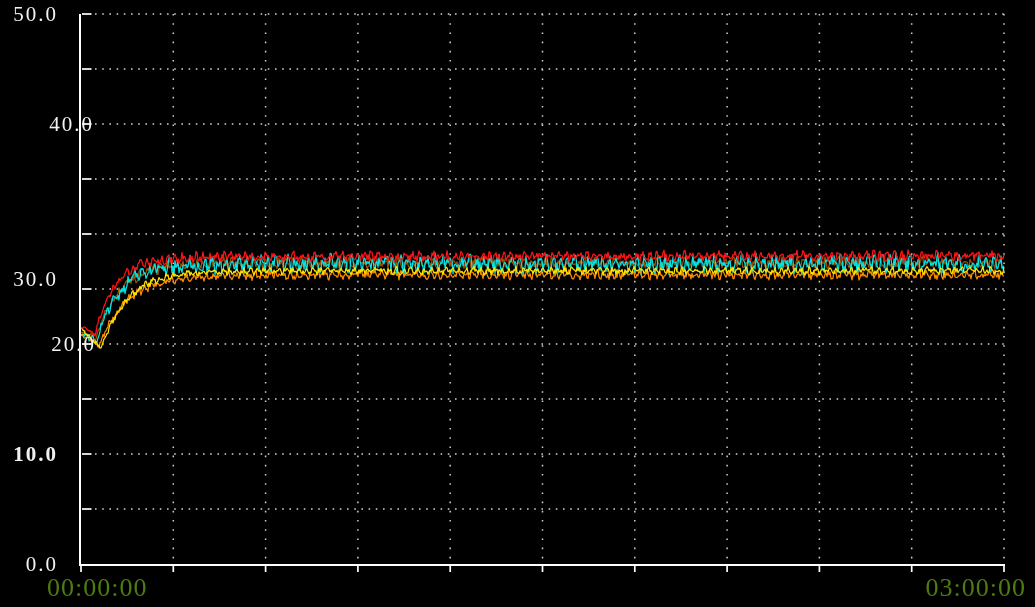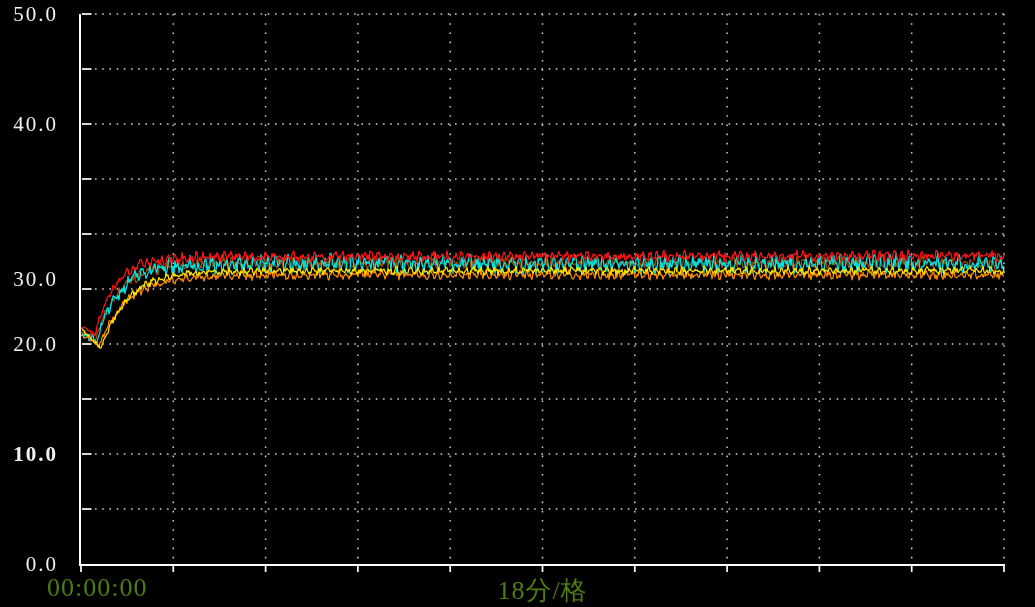--- a/index.html
+++ b/index.html
@@ -90,22 +90,22 @@
         <polyline points="81,331.8 82,332.9 83,332.4 84,332.1 85,330.8 86,334.3 87,335.8 88,336.6 89,334.3 90,335.3 91,333.6 92,334.9 93,336.3 94,339.3 95,341.0 96,338.9 97,334.5 98,330.7 99,329.1 100,328.2 101,324.8 102,320.5 103,318.5 104,314.8 105,310.5 106,310.5 107,311.0 108,309.3 109,308.7 110,308.2 111,305.1 112,298.4 113,298.1 114,301.1 115,298.6 116,296.2 117,295.5 118,293.4 119,287.8 120,290.5 121,290.3 122,291.2 123,287.9 124,285.7 125,283.7 126,281.4 127,280.6 128,282.4 129,280.9 130,279.9 131,283.6 132,277.2 133,280.3 134,274.3 135,279.1 136,282.9 137,281.5 138,280.2 139,271.5 140,269.5 141,276.0 142,274.3 143,275.6 144,273.8 145,273.9 146,272.9 147,268.3 148,270.5 149,267.8 150,268.9 151,270.4 152,271.7 153,266.7 154,264.0 155,267.5 156,272.5 157,274.4 158,274.5 159,268.4 160,264.1 161,263.4 162,266.5 163,270.0 164,270.1 165,265.9 166,267.0 167,262.5 168,260.5 169,267.8 170,266.2 171,267.1 172,266.1 173,267.1 174,266.4 175,266.6 176,263.8 177,265.1 178,265.5 179,269.1 180,270.3 181,263.7 182,266.2 183,260.8 184,267.8 185,268.9 186,266.6 187,267.3 188,264.6 189,264.0 190,258.8 191,263.6 192,263.4 193,269.2 194,267.6 195,266.1 196,264.5 197,259.6 198,265.2 199,263.5 200,266.1 201,268.2 202,260.7 203,263.5 204,265.0 205,265.7 206,267.1 207,263.6 208,267.8 209,264.6 210,257.5 211,259.0 212,260.3 213,266.6 214,263.9 215,263.4 216,260.8 217,263.9 218,264.1 219,264.0 220,264.1 221,263.2 222,260.8 223,260.4 224,257.9 225,263.0 226,260.8 227,265.6 228,266.8 229,263.0 230,262.8 231,257.7 232,257.7 233,261.6 234,262.8 235,266.3 236,265.1 237,263.9 238,259.5 239,263.7 240,263.0 241,266.0 242,268.5 243,264.3 244,264.8 245,259.6 246,264.4 247,262.9 248,266.4 249,266.1 250,267.3 251,263.5 252,259.7 253,258.3 254,262.4 255,262.9 256,266.5 257,262.8 258,258.9 259,259.9 260,259.2 261,263.9 262,264.1 263,268.7 264,265.8 265,258.9 266,260.4 267,261.4 268,266.1 269,267.1 270,263.6 271,267.3 272,263.3 273,262.0 274,261.1 275,265.6 276,266.3 277,268.6 278,262.5 279,258.4 280,264.1 281,262.7 282,261.9 283,267.7 284,261.8 285,260.1 286,257.9 287,263.1 288,264.0 289,263.9 290,268.9 291,266.6 292,260.8 293,257.6 294,262.2 295,260.3 296,267.6 297,269.1 298,268.8 299,266.9 300,260.4 301,258.2 302,258.1 303,266.4 304,263.3 305,269.1 306,261.1 307,261.1 308,264.0 309,257.8 310,265.4 311,267.1 312,265.4 313,266.5 314,259.3 315,260.5 316,260.2 317,264.5 318,269.3 319,262.4 320,265.3 321,260.5 322,262.6 323,263.5 324,266.8 325,264.9 326,264.6 327,261.2 328,263.0 329,260.9 330,258.1 331,262.2 332,264.7 333,265.1 334,266.8 335,261.8 336,263.4 337,259.9 338,267.4 339,261.6 340,267.6 341,260.2 342,262.3 343,262.2 344,259.8 345,265.2 346,268.8 347,265.2 348,260.2 349,257.4 350,263.4 351,265.6 352,266.2 353,266.9 354,263.0 355,266.8 356,264.0 357,262.9 358,264.8 359,260.9 360,261.8 361,262.6 362,263.5 363,261.9 364,264.2 365,262.1 366,264.6 367,268.4 368,266.4 369,266.0 370,257.6 371,260.6 372,259.1 373,262.6 374,263.5 375,266.0 376,264.8 377,259.2 378,259.2 379,263.5 380,265.9 381,263.6 382,266.4 383,261.9 384,260.8 385,261.7 386,261.4 387,260.8 388,268.3 389,260.9 390,261.1 391,257.1 392,257.5 393,260.4 394,267.4 395,262.1 396,267.2 397,259.5 398,257.2 399,261.3 400,259.0 401,265.1 402,268.2 403,268.6 404,262.5 405,263.4 406,264.3 407,260.3 408,265.1 409,267.0 410,267.4 411,264.5 412,263.2 413,263.9 414,264.4 415,266.4 416,263.1 417,262.1 418,265.8 419,262.0 420,261.1 421,258.3 422,265.2 423,266.0 424,265.8 425,264.0 426,260.7 427,263.9 428,260.8 429,262.7 430,262.8 431,268.2 432,260.0 433,259.0 434,259.5 435,264.8 436,266.3 437,268.9 438,265.8 439,262.1 440,261.3 441,261.0 442,259.8 443,262.1 444,264.8 445,263.9 446,264.4 447,261.9 448,256.8 449,262.7 450,266.2 451,262.2 452,266.6 453,260.6 454,260.8 455,262.7 456,263.6 457,261.9 458,268.0 459,264.0 460,259.3 461,259.2 462,264.0 463,261.9 464,268.4 465,263.9 466,262.5 467,265.0 468,260.6 469,258.4 470,260.2 471,267.9 472,267.0 473,260.7 474,264.3 475,258.4 476,259.5 477,265.2 478,267.4 479,262.8 480,261.4 481,259.9 482,256.9 483,260.2 484,258.9 485,264.5 486,265.6 487,267.6 488,258.3 489,262.0 490,259.8 491,262.8 492,260.9 493,268.0 494,262.2 495,259.7 496,262.8 497,263.9 498,265.9 499,261.1 500,265.2 501,260.4 502,258.2 503,262.1 504,258.9 505,266.4 506,266.9 507,267.1 508,267.8 509,259.2 510,261.8 511,257.6 512,261.5 513,263.5 514,265.3 515,261.5 516,263.2 517,263.7 518,263.9 519,261.1 520,264.7 521,268.7 522,263.2 523,260.4 524,259.0 525,260.3 526,260.9 527,264.3 528,262.7 529,267.8 530,265.4 531,260.6 532,262.5 533,262.4 534,266.6 535,262.2 536,266.3 537,264.3 538,258.0 539,264.8 540,263.6 541,266.7 542,261.7 543,266.1 544,263.7 545,258.1 546,259.5 547,265.9 548,263.5 549,268.1 550,267.3 551,258.9 552,257.3 553,262.8 554,266.7 555,264.4 556,263.2 557,264.9 558,260.9 559,263.6 560,260.4 561,264.6 562,264.6 563,264.3 564,267.0 565,264.8 566,261.3 567,264.3 568,260.6 569,266.9 570,262.5 571,265.9 572,262.4 573,264.1 574,264.7 575,263.7 576,264.4 577,268.5 578,263.9 579,261.3 580,264.1 581,260.0 582,261.8 583,263.1 584,267.2 585,267.2 586,257.6 587,257.3 588,259.2 589,264.7 590,261.3 591,264.9 592,261.7 593,259.8 594,259.7 595,257.4 596,264.2 597,262.7 598,267.3 599,264.3 600,264.9 601,262.2 602,258.9 603,260.7 604,264.3 605,267.8 606,264.8 607,262.2 608,260.0 609,263.6 610,263.6 611,267.1 612,264.8 613,260.4 614,258.2 615,259.4 616,257.3 617,263.1 618,265.8 619,264.9 620,261.1 621,265.1 622,263.4 623,260.9 624,262.5 625,263.0 626,264.8 627,264.4 628,261.8 629,264.3 630,260.7 631,262.2 632,265.6 633,261.5 634,262.8 635,263.0 636,263.9 637,263.9 638,265.7 639,264.7 640,262.6 641,266.4 642,263.6 643,262.0 644,261.5 645,267.3 646,264.2 647,265.0 648,262.2 649,259.3 650,261.3 651,257.5 652,265.4 653,266.6 654,263.8 655,265.4 656,259.2 657,257.5 658,263.4 659,263.4 660,268.0 661,264.4 662,261.9 663,264.9 664,259.6 665,263.6 666,262.5 667,268.5 668,262.7 669,266.6 670,263.2 671,259.8 672,261.4 673,261.6 674,263.5 675,265.0 676,262.8 677,261.8 678,258.8 679,260.0 680,262.3 681,267.9 682,266.3 683,262.3 684,257.2 685,257.9 686,258.7 687,263.6 688,261.3 689,262.3 690,266.0 691,264.1 692,260.6 693,257.8 694,263.1 695,262.8 696,262.9 697,263.9 698,259.4 699,260.6 700,259.1 701,260.4 702,265.7 703,267.0 704,264.4 705,263.5 706,261.9 707,264.9 708,259.9 709,262.1 710,265.8 711,260.7 712,260.5 713,263.0 714,260.3 715,266.1 716,264.7 717,262.4 718,261.8 719,260.5 720,263.9 721,260.9 722,267.6 723,264.7 724,263.0 725,260.4 726,259.0 727,263.7 728,262.0 729,262.9 730,263.4 731,260.8 732,260.0 733,256.9 734,256.9 735,263.7 736,260.0 737,266.7 738,261.2 739,264.9 740,262.9 741,258.1 742,261.7 743,267.6 744,267.4 745,266.3 746,262.4 747,262.8 748,261.5 749,265.4 750,263.3 751,267.4 752,268.2 753,261.9 754,263.8 755,259.8 756,262.1 757,261.9 758,267.1 759,266.4 760,263.1 761,261.1 762,262.1 763,259.8 764,262.7 765,266.3 766,268.3 767,265.0 768,260.7 769,261.7 770,260.4 771,267.8 772,263.6 773,265.3 774,261.2 775,259.7 776,259.9 777,263.7 778,267.2 779,268.9 780,263.0 781,264.4 782,256.9 783,258.1 784,265.8 785,266.3 786,266.2 787,265.0 788,260.7 789,260.0 790,263.4 791,260.8 792,263.5 793,269.0 794,264.2 795,266.3 796,263.4 797,256.6 798,261.2 799,260.5 800,265.2 801,266.0 802,259.5 803,259.5 804,259.5 805,264.6 806,263.8 807,264.4 808,263.8 809,264.4 810,261.2 811,261.2 812,259.0 813,265.3 814,264.3 815,267.7 816,259.7 817,262.5 818,262.8 819,259.6 820,264.9 821,261.6 822,261.3 823,263.7 824,262.4 825,256.9 826,259.9 827,267.6 828,269.0 829,266.3 830,259.6 831,263.9 832,263.5 833,264.5 834,260.4 835,265.2 836,261.0 837,259.6 838,258.2 839,256.7 840,258.7 841,265.8 842,262.5 843,266.1 844,260.3 845,256.7 846,260.8 847,263.7 848,264.5 849,267.8 850,265.3 851,264.6 852,259.7 853,263.9 854,259.4 855,265.9 856,263.0 857,265.6 858,258.9 859,263.7 860,263.6 861,262.0 862,267.3 863,265.4 864,267.4 865,261.6 866,263.4 867,261.7 868,264.8 869,267.3 870,261.6 871,267.9 872,263.5 873,258.7 874,263.0 875,260.5 876,267.0 877,265.5 878,260.1 879,261.1 880,257.1 881,260.5 882,266.0 883,264.8 884,267.8 885,261.8 886,260.5 887,260.6 888,257.7 889,261.6 890,266.1 891,264.3 892,263.7 893,264.8 894,262.9 895,262.1 896,262.5 897,266.7 898,265.0 899,260.3 900,264.4 901,257.6 902,263.3 903,260.0 904,264.3 905,263.8 906,261.6 907,263.8 908,258.4 909,260.4 910,264.2 911,265.2 912,264.3 913,262.2 914,261.3 915,261.5 916,263.3 917,265.9 918,261.9 919,267.5 920,262.1 921,259.1 922,256.4 923,259.2 924,265.9 925,262.9 926,265.0 927,263.9 928,257.8 929,260.5 930,260.4 931,263.3 932,261.7 933,267.1 934,262.0 935,262.5 936,264.0 937,259.3 938,261.6 939,264.0 940,261.8 941,263.1 942,258.3 943,264.0 944,260.2 945,264.2 946,261.7 947,266.4 948,263.6 949,260.3 950,259.5 951,261.4 952,259.3 953,261.1 954,266.2 955,263.6 956,263.8 957,263.9 958,258.8 959,260.0 960,261.4 961,262.7 962,266.0 963,263.2 964,261.9 965,261.6 966,261.8 967,262.0 968,266.7 969,266.7 970,259.3 971,261.7 972,262.3 973,266.6 974,268.1 975,268.3 976,265.7 977,264.0 978,257.0 979,263.9 980,266.3 981,267.1 982,263.4 983,261.1 984,262.9 985,258.8 986,263.2 987,259.6 988,263.2 989,266.0 990,259.9 991,260.7 992,262.8 993,260.4 994,265.5 995,268.7 996,262.4 997,259.6 998,259.9 999,263.0 1000,259.1 1001,259.5 1002,267.6 1003,266.1 1004,266.7" fill="none" stroke="#9c4e06" stroke-width="1.25" stroke-linejoin="round"></polyline>
         <polyline points="81,334.9 82,335.8 83,333.7 84,336.5 85,333.5 86,335.4 87,335.8 88,334.3 89,340.9 90,339.3 91,338.9 92,335.8 93,335.0 94,342.1 95,339.8 96,342.5 97,342.2 98,338.1 99,335.6 100,331.8 101,323.3 102,324.9 103,321.6 104,319.2 105,314.2 106,314.4 107,308.5 108,307.7 109,313.9 110,311.1 111,303.9 112,301.3 113,295.8 114,296.4 115,298.0 116,297.3 117,299.0 118,295.4 119,300.0 120,290.0 121,292.2 122,288.5 123,291.9 124,285.6 125,293.7 126,289.2 127,285.7 128,276.3 129,282.5 130,279.4 131,280.7 132,277.3 133,275.2 134,273.9 135,268.0 136,277.3 137,273.3 138,278.0 139,280.3 140,276.9 141,268.5 142,269.4 143,268.6 144,273.6 145,272.8 146,278.5 147,276.1 148,273.4 149,272.3 150,264.8 151,274.3 152,272.2 153,270.3 154,266.4 155,263.6 156,269.9 157,272.7 158,264.6 159,267.5 160,266.9 161,267.2 162,268.5 163,265.7 164,271.0 165,267.1 166,274.9 167,271.1 168,264.1 169,257.5 170,261.1 171,257.7 172,272.6 173,266.0 174,275.4 175,260.5 176,267.4 177,266.0 178,260.2 179,272.8 180,267.7 181,268.9 182,272.3 183,265.3 184,265.2 185,265.8 186,264.1 187,267.8 188,266.3 189,261.0 190,255.4 191,267.7 192,265.7 193,268.4 194,263.3 195,267.4 196,272.3 197,269.0 198,262.3 199,268.3 200,269.6 201,269.9 202,270.7 203,269.9 204,263.8 205,259.3 206,259.0 207,271.7 208,266.5 209,268.9 210,266.2 211,256.8 212,261.5 213,256.9 214,262.9 215,274.5 216,270.1 217,262.0 218,265.7 219,266.2 220,259.4 221,262.8 222,273.2 223,271.1 224,263.8 225,265.5 226,262.6 227,257.3 228,269.3 229,271.1 230,266.3 231,262.9 232,261.1 233,263.0 234,268.1 235,268.7 236,261.9 237,271.0 238,258.7 239,259.7 240,255.1 241,262.6 242,269.3 243,264.1 244,273.1 245,261.7 246,262.9 247,255.8 248,268.1 249,265.5 250,265.8 251,267.9 252,266.6 253,256.3 254,260.4 255,259.8 256,261.2 257,264.3 258,264.9 259,270.3 260,264.9 261,254.7 262,260.4 263,262.6 264,262.5 265,271.8 266,263.8 267,262.6 268,255.6 269,261.3 270,268.9 271,271.7 272,264.6 273,261.0 274,265.8 275,255.5 276,256.5 277,259.3 278,266.4 279,264.7 280,260.4 281,261.2 282,260.6 283,257.6 284,270.9 285,269.8 286,263.6 287,262.0 288,254.1 289,258.4 290,262.7 291,272.2 292,272.3 293,265.8 294,257.8 295,264.9 296,265.7 297,260.9 298,264.6 299,270.7 300,265.5 301,268.7 302,262.5 303,259.5 304,269.0 305,259.8 306,265.7 307,269.3 308,258.7 309,258.3 310,261.4 311,262.7 312,266.8 313,268.5 314,261.5 315,264.7 316,255.1 317,262.2 318,264.8 319,270.6 320,272.9 321,269.5 322,260.2 323,261.8 324,265.4 325,257.8 326,266.7 327,265.4 328,264.1 329,267.1 330,253.5 331,253.3 332,257.1 333,264.7 334,267.5 335,263.4 336,268.1 337,261.1 338,257.8 339,256.1 340,270.7 341,269.9 342,264.8 343,262.5 344,256.4 345,263.0 346,257.5 347,269.4 348,272.9 349,270.2 350,270.0 351,256.1 352,253.9 353,260.5 354,268.1 355,269.0 356,268.1 357,259.8 358,264.4 359,255.4 360,257.4 361,265.6 362,270.9 363,265.4 364,257.9 365,258.6 366,264.5 367,261.5 368,263.4 369,261.6 370,264.1 371,269.5 372,260.3 373,259.1 374,267.7 375,271.0 376,262.0 377,261.3 378,267.1 379,257.9 380,263.6 381,259.1 382,260.9 383,261.5 384,264.0 385,256.6 386,259.5 387,256.3 388,256.9 389,263.0 390,261.5 391,270.5 392,257.8 393,257.7 394,263.6 395,265.1 396,268.2 397,274.7 398,263.3 399,261.6 400,260.8 401,254.9 402,258.6 403,272.2 404,274.4 405,262.7 406,260.0 407,260.4 408,262.4 409,256.7 410,261.9 411,267.9 412,268.5 413,260.6 414,262.0 415,261.1 416,270.2 417,272.5 418,263.0 419,268.0 420,257.1 421,258.2 422,264.2 423,267.3 424,272.7 425,263.7 426,260.3 427,262.2 428,255.6 429,266.9 430,265.9 431,272.1 432,264.2 433,264.6 434,260.3 435,252.8 436,265.0 437,258.7 438,274.0 439,267.3 440,264.5 441,262.3 442,263.5 443,255.1 444,257.3 445,267.5 446,262.9 447,259.6 448,262.6 449,261.2 450,257.8 451,261.0 452,260.5 453,273.7 454,265.9 455,264.3 456,264.5 457,266.9 458,265.6 459,265.1 460,267.1 461,262.6 462,257.4 463,265.8 464,258.9 465,260.3 466,267.0 467,263.6 468,262.6 469,256.2 470,254.2 471,255.7 472,268.4 473,269.8 474,264.3 475,269.2 476,259.5 477,264.5 478,258.0 479,270.8 480,262.1 481,273.3 482,263.1 483,264.0 484,256.1 485,264.8 486,265.0 487,264.2 488,270.4 489,258.7 490,260.3 491,255.4 492,262.7 493,267.4 494,260.8 495,273.4 496,264.8 497,257.3 498,263.7 499,254.3 500,265.0 501,269.6 502,272.5 503,267.8 504,263.0 505,262.5 506,264.6 507,268.1 508,269.0 509,265.7 510,261.2 511,261.9 512,257.2 513,258.0 514,262.8 515,261.9 516,274.0 517,265.5 518,260.6 519,259.4 520,257.5 521,261.1 522,267.0 523,275.0 524,270.1 525,268.4 526,256.0 527,264.0 528,265.0 529,272.3 530,262.4 531,268.5 532,265.6 533,263.9 534,261.9 535,260.9 536,274.9 537,268.3 538,263.2 539,258.5 540,260.3 541,258.2 542,260.2 543,271.1 544,264.3 545,264.4 546,255.3 547,254.5 548,264.7 549,271.2 550,271.6 551,270.9 552,261.6 553,260.0 554,257.5 555,258.8 556,271.9 557,263.1 558,273.0 559,269.0 560,260.3 561,258.2 562,261.8 563,267.1 564,270.7 565,269.0 566,260.0 567,258.4 568,258.1 569,265.8 570,266.8 571,263.8 572,263.7 573,257.8 574,260.3 575,255.2 576,255.7 577,270.3 578,264.6 579,270.7 580,271.4 581,266.3 582,256.3 583,256.5 584,261.5 585,271.8 586,265.2 587,263.3 588,256.3 589,266.2 590,262.6 591,259.1 592,271.5 593,260.7 594,265.2 595,259.5 596,263.1 597,256.9 598,258.7 599,266.9 600,270.3 601,266.3 602,256.2 603,259.4 604,266.6 605,267.0 606,263.7 607,271.4 608,264.1 609,262.1 610,255.8 611,267.5 612,270.7 613,265.0 614,263.1 615,261.3 616,258.3 617,262.2 618,263.2 619,268.3 620,265.1 621,263.1 622,261.5 623,263.2 624,265.8 625,264.5 626,261.4 627,262.8 628,272.2 629,269.1 630,266.1 631,261.0 632,262.9 633,260.4 634,264.8 635,274.3 636,259.0 637,259.2 638,255.9 639,267.0 640,270.0 641,274.8 642,264.8 643,265.8 644,254.8 645,260.3 646,262.0 647,266.6 648,266.4 649,262.2 650,268.3 651,257.9 652,258.9 653,265.4 654,270.8 655,274.8 656,266.8 657,269.1 658,255.4 659,257.8 660,256.2 661,268.1 662,262.7 663,269.5 664,265.9 665,254.9 666,263.1 667,264.5 668,262.8 669,274.6 670,260.3 671,266.7 672,267.1 673,257.1 674,262.1 675,262.3 676,262.0 677,270.9 678,262.6 679,256.5 680,254.8 681,265.0 682,267.5 683,266.8 684,270.8 685,265.3 686,255.5 687,265.9 688,262.7 689,268.8 690,270.1 691,268.8 692,265.1 693,254.5 694,265.8 695,261.3 696,267.6 697,262.1 698,264.8 699,258.1 700,262.8 701,258.6 702,262.1 703,263.6 704,272.7 705,262.7 706,257.4 707,266.2 708,263.4 709,256.5 710,264.3 711,270.1 712,268.8 713,262.2 714,253.6 715,257.4 716,269.1 717,264.9 718,275.2 719,267.4 720,258.4 721,262.1 722,265.2 723,262.3 724,265.3 725,262.4 726,271.1 727,265.1 728,266.5 729,261.1 730,260.9 731,268.4 732,268.5 733,272.7 734,268.5 735,264.3 736,259.3 737,256.6 738,262.7 739,263.9 740,264.6 741,255.8 742,254.0 743,259.7 744,260.8 745,263.8 746,272.4 747,267.5 748,257.4 749,262.7 750,259.1 751,263.8 752,273.1 753,268.6 754,265.6 755,268.8 756,253.4 757,262.0 758,262.0 759,268.7 760,268.7 761,271.8 762,262.0 763,259.3 764,263.4 765,258.5 766,273.2 767,269.9 768,267.7 769,262.6 770,263.5 771,266.7 772,256.4 773,261.7 774,266.2 775,271.8 776,255.5 777,263.4 778,260.7 779,268.5 780,263.1 781,268.1 782,259.8 783,268.0 784,260.6 785,259.9 786,263.9 787,260.3 788,268.3 789,263.0 790,257.3 791,265.4 792,254.4 793,260.3 794,273.6 795,268.7 796,271.9 797,264.1 798,262.0 799,262.5 800,265.8 801,267.6 802,274.8 803,268.3 804,263.6 805,261.9 806,255.2 807,266.9 808,265.3 809,268.1 810,263.4 811,257.1 812,266.5 813,266.4 814,264.3 815,264.3 816,268.1 817,269.4 818,257.8 819,264.4 820,254.6 821,258.6 822,269.7 823,269.0 824,271.7 825,263.1 826,259.9 827,261.1 828,259.2 829,261.0 830,264.0 831,262.2 832,255.7 833,264.2 834,255.7 835,261.9 836,262.6 837,264.2 838,272.3 839,264.8 840,253.9 841,254.9 842,257.5 843,272.3 844,266.7 845,272.4 846,259.4 847,257.1 848,261.8 849,262.7 850,264.2 851,271.5 852,260.6 853,257.8 854,264.2 855,265.6 856,257.4 857,273.2 858,263.6 859,271.7 860,256.7 861,262.0 862,267.1 863,261.7 864,267.6 865,266.0 866,263.1 867,256.9 868,257.8 869,253.8 870,264.1 871,264.9 872,270.4 873,258.2 874,254.8 875,256.0 876,259.4 877,266.5 878,267.7 879,269.9 880,266.4 881,255.1 882,255.0 883,254.6 884,260.9 885,267.4 886,273.4 887,268.2 888,258.5 889,264.8 890,254.4 891,258.1 892,267.9 893,269.1 894,258.7 895,266.5 896,252.5 897,259.7 898,260.8 899,271.5 900,264.5 901,260.5 902,258.1 903,259.9 904,256.0 905,260.6 906,270.7 907,260.8 908,269.3 909,256.8 910,256.1 911,254.6 912,268.8 913,263.0 914,270.4 915,268.1 916,262.8 917,264.0 918,259.7 919,258.6 920,270.2 921,271.7 922,266.4 923,266.7 924,265.5 925,260.1 926,262.2 927,262.9 928,261.6 929,259.0 930,261.9 931,265.8 932,262.9 933,264.6 934,262.2 935,261.8 936,266.0 937,256.7 938,252.7 939,268.0 940,263.5 941,272.5 942,272.8 943,262.4 944,260.0 945,260.1 946,257.0 947,267.6 948,266.3 949,261.4 950,260.2 951,259.7 952,264.7 953,265.0 954,271.7 955,266.4 956,261.4 957,264.8 958,257.7 959,254.4 960,257.5 961,270.5 962,269.9 963,273.2 964,269.0 965,264.4 966,264.3 967,268.3 968,266.9 969,265.8 970,265.4 971,268.0 972,264.6 973,263.0 974,264.4 975,269.1 976,265.9 977,263.2 978,267.5 979,255.2 980,259.2 981,263.1 982,263.5 983,269.1 984,265.6 985,259.6 986,257.4 987,260.2 988,267.2 989,265.9 990,270.0 991,272.5 992,264.7 993,256.2 994,258.6 995,257.8 996,263.4 997,268.8 998,268.0 999,262.8 1000,263.0 1001,256.0 1002,268.3 1003,266.4 1004,272.2" fill="none" stroke="#00e4e4" stroke-width="1.25" stroke-linejoin="round"></polyline>
         <polyline points="81,334.6 82,334.5 83,335.4 84,338.0 85,338.2 86,337.1 87,337.5 88,336.9 89,338.1 90,340.7 91,340.8 92,340.7 93,340.8 94,340.4 95,341.2 96,344.3 97,344.6 98,346.9 99,347.3 100,342.6 101,342.0 102,337.8 103,334.3 104,336.8 105,331.9 106,330.9 107,328.3 108,327.0 109,320.7 110,320.9 111,322.0 112,321.3 113,317.1 114,318.4 115,316.0 116,314.5 117,311.1 118,311.8 119,312.4 120,307.0 121,308.1 122,304.5 123,301.4 124,305.2 125,300.9 126,301.1 127,303.4 128,298.1 129,294.5 130,298.1 131,297.9 132,297.0 133,296.4 134,298.8 135,292.5 136,294.5 137,289.0 138,291.9 139,289.7 140,290.5 141,295.2 142,291.1 143,289.8 144,286.8 145,285.8 146,289.5 147,289.3 148,291.7 149,283.9 150,286.1 151,282.6 152,283.6 153,284.3 154,287.1 155,283.2 156,286.2 157,283.3 158,283.6 159,284.6 160,286.1 161,284.4 162,284.6 163,283.6 164,282.8 165,280.6 166,283.5 167,279.5 168,281.1 169,282.2 170,281.1 171,278.6 172,276.1 173,279.9 174,283.4 175,283.9 176,280.1 177,279.8 178,278.2 179,278.4 180,278.7 181,280.2 182,278.7 183,281.7 184,278.9 185,276.8 186,277.4 187,273.8 188,279.3 189,280.8 190,281.4 191,280.1 192,278.3 193,277.7 194,274.9 195,276.3 196,279.5 197,276.2 198,277.4 199,274.6 200,275.5 201,278.6 202,276.4 203,277.7 204,281.0 205,277.2 206,276.3 207,271.3 208,278.5 209,279.0 210,278.6 211,276.9 212,278.5 213,273.8 214,276.5 215,275.4 216,279.7 217,275.2 218,278.0 219,275.9 220,275.5 221,275.9 222,273.1 223,273.3 224,275.2 225,278.5 226,275.5 227,274.9 228,271.3 229,272.4 230,277.3 231,278.0 232,279.6 233,277.4 234,274.6 235,275.7 236,276.2 237,273.0 238,275.9 239,278.5 240,274.6 241,270.3 242,271.5 243,272.3 244,276.0 245,275.1 246,279.5 247,276.0 248,276.4 249,274.2 250,277.7 251,274.4 252,280.4 253,276.4 254,274.9 255,271.6 256,270.2 257,277.5 258,276.4 259,276.4 260,278.6 261,272.4 262,275.5 263,275.0 264,276.0 265,278.0 266,274.7 267,278.0 268,277.4 269,270.2 270,274.6 271,272.0 272,273.1 273,276.3 274,278.1 275,271.7 276,271.7 277,275.9 278,276.5 279,273.9 280,274.8 281,275.6 282,273.0 283,275.3 284,275.2 285,273.5 286,279.3 287,278.2 288,278.7 289,274.4 290,272.3 291,269.8 292,275.3 293,279.1 294,275.9 295,279.3 296,277.2 297,271.1 298,276.0 299,277.6 300,276.9 301,277.4 302,275.6 303,271.2 304,274.9 305,274.2 306,274.8 307,276.3 308,279.6 309,278.3 310,272.6 311,275.5 312,274.8 313,274.6 314,273.8 315,278.5 316,274.5 317,275.2 318,269.6 319,272.6 320,277.8 321,274.2 322,274.1 323,272.9 324,274.8 325,270.5 326,274.3 327,273.1 328,279.0 329,280.1 330,273.9 331,274.5 332,269.6 333,272.2 334,274.8 335,275.3 336,275.5 337,277.2 338,276.6 339,269.5 340,273.8 341,276.7 342,275.8 343,279.4 344,275.7 345,274.7 346,273.4 347,275.8 348,275.7 349,279.0 350,275.8 351,276.3 352,272.3 353,274.8 354,273.6 355,274.2 356,273.4 357,274.6 358,276.4 359,270.9 360,269.8 361,270.4 362,272.3 363,276.6 364,274.1 365,277.3 366,270.5 367,275.9 368,270.8 369,276.5 370,277.3 371,274.3 372,273.0 373,271.0 374,273.0 375,270.5 376,273.7 377,276.0 378,277.2 379,273.8 380,274.8 381,271.4 382,270.2 383,273.5 384,275.2 385,279.0 386,276.6 387,271.8 388,274.4 389,270.2 390,271.9 391,274.2 392,274.2 393,273.6 394,272.2 395,272.2 396,273.6 397,275.5 398,273.5 399,279.9 400,273.4 401,270.5 402,273.1 403,271.4 404,277.2 405,273.5 406,275.2 407,275.1 408,274.5 409,275.2 410,274.0 411,275.0 412,277.0 413,273.3 414,274.4 415,273.8 416,271.9 417,273.3 418,276.0 419,277.2 420,277.4 421,273.4 422,275.8 423,271.3 424,276.6 425,275.6 426,278.7 427,279.4 428,278.2 429,275.7 430,270.2 431,270.9 432,273.4 433,274.6 434,278.6 435,278.1 436,275.1 437,271.7 438,270.9 439,276.0 440,279.2 441,279.0 442,276.0 443,270.4 444,274.2 445,274.6 446,275.2 447,277.6 448,276.5 449,276.8 450,270.6 451,275.0 452,276.3 453,277.4 454,276.2 455,274.8 456,276.8 457,271.4 458,271.1 459,272.9 460,275.5 461,276.2 462,277.0 463,278.3 464,273.7 465,274.6 466,274.8 467,273.0 468,274.4 469,278.9 470,278.4 471,270.6 472,272.3 473,272.4 474,275.0 475,273.8 476,276.5 477,277.9 478,275.0 479,270.7 480,270.8 481,274.6 482,273.8 483,278.7 484,273.0 485,274.7 486,269.9 487,274.4 488,276.9 489,278.6 490,278.3 491,277.1 492,270.5 493,275.0 494,275.2 495,274.5 496,277.7 497,278.1 498,273.2 499,276.1 500,273.9 501,271.2 502,274.4 503,274.8 504,278.6 505,274.0 506,276.1 507,271.9 508,271.7 509,278.0 510,279.9 511,277.2 512,271.8 513,271.4 514,269.9 515,270.4 516,275.4 517,276.6 518,274.9 519,273.1 520,270.4 521,272.8 522,274.8 523,276.8 524,274.1 525,278.3 526,272.5 527,270.2 528,274.9 529,276.5 530,273.6 531,277.5 532,279.5 533,272.4 534,271.5 535,270.2 536,273.4 537,277.2 538,275.2 539,274.5 540,275.3 541,273.4 542,272.4 543,274.5 544,277.0 545,275.7 546,274.5 547,274.2 548,273.5 549,273.3 550,271.4 551,278.6 552,278.9 553,276.4 554,275.9 555,276.0 556,272.4 557,272.9 558,276.9 559,279.2 560,275.2 561,274.2 562,270.6 563,270.9 564,275.9 565,275.8 566,274.0 567,273.7 568,272.1 569,269.7 570,273.4 571,275.2 572,278.2 573,279.0 574,277.9 575,274.6 576,273.6 577,275.1 578,276.2 579,276.0 580,279.7 581,276.3 582,272.4 583,270.1 584,275.6 585,273.8 586,272.5 587,278.2 588,278.3 589,273.5 590,273.8 591,274.7 592,272.7 593,273.0 594,274.2 595,278.5 596,272.4 597,269.6 598,269.5 599,276.6 600,278.8 601,279.0 602,273.2 603,272.9 604,275.4 605,274.0 606,277.0 607,277.6 608,273.6 609,279.4 610,274.9 611,269.7 612,275.5 613,274.4 614,278.9 615,278.7 616,274.2 617,277.5 618,270.8 619,269.5 620,276.3 621,279.2 622,273.6 623,276.5 624,273.0 625,274.6 626,273.6 627,270.9 628,275.0 629,274.9 630,273.8 631,273.3 632,274.3 633,271.6 634,272.5 635,277.9 636,277.4 637,274.5 638,275.9 639,270.1 640,273.0 641,272.8 642,278.2 643,276.5 644,276.7 645,275.0 646,272.5 647,273.9 648,271.6 649,278.6 650,280.0 651,273.8 652,274.2 653,274.3 654,274.0 655,275.4 656,273.7 657,278.9 658,275.5 659,272.9 660,271.6 661,275.3 662,275.2 663,279.2 664,276.1 665,275.5 666,274.4 667,269.6 668,272.2 669,271.6 670,277.2 671,274.5 672,274.2 673,276.2 674,276.0 675,275.6 676,274.2 677,278.1 678,273.9 679,273.9 680,274.0 681,270.6 682,275.7 683,271.8 684,278.8 685,275.5 686,277.0 687,272.4 688,272.4 689,275.8 690,274.3 691,278.8 692,273.4 693,277.5 694,275.6 695,275.5 696,274.6 697,274.0 698,276.5 699,277.6 700,274.0 701,273.0 702,271.6 703,273.4 704,276.5 705,273.2 706,275.5 707,276.2 708,270.9 709,271.3 710,270.8 711,273.9 712,279.0 713,273.6 714,273.7 715,277.0 716,271.0 717,270.8 718,272.2 719,279.3 720,279.8 721,275.5 722,271.4 723,270.5 724,273.2 725,275.4 726,277.2 727,274.7 728,272.3 729,276.2 730,275.0 731,275.3 732,273.2 733,278.5 734,278.5 735,273.8 736,273.7 737,274.6 738,274.8 739,273.7 740,275.7 741,275.6 742,278.5 743,271.3 744,272.5 745,273.3 746,274.0 747,278.3 748,275.5 749,274.8 750,271.3 751,270.6 752,271.3 753,272.0 754,277.5 755,279.6 756,275.8 757,273.3 758,273.4 759,269.9 760,275.8 761,278.0 762,277.0 763,275.0 764,274.3 765,275.8 766,273.3 767,278.0 768,277.6 769,279.9 770,273.1 771,273.2 772,273.0 773,271.2 774,272.4 775,279.1 776,276.1 777,273.2 778,276.5 779,275.9 780,274.1 781,277.1 782,278.5 783,275.9 784,275.7 785,270.9 786,269.8 787,273.4 788,273.0 789,277.6 790,275.9 791,274.4 792,273.3 793,271.2 794,275.7 795,277.8 796,276.9 797,274.6 798,274.0 799,273.8 800,275.8 801,274.3 802,273.2 803,273.2 804,277.8 805,272.3 806,273.3 807,272.9 808,272.2 809,277.7 810,274.4 811,279.7 812,275.0 813,274.6 814,270.7 815,275.5 816,273.5 817,277.2 818,273.4 819,275.5 820,272.1 821,273.5 822,275.4 823,277.7 824,278.2 825,274.4 826,272.9 827,276.7 828,271.0 829,274.9 830,271.9 831,278.9 832,278.8 833,278.0 834,270.7 835,273.6 836,271.8 837,278.4 838,277.3 839,275.2 840,277.4 841,271.9 842,270.6 843,271.3 844,272.0 845,273.4 846,275.2 847,275.9 848,272.8 849,273.9 850,271.6 851,275.5 852,279.9 853,274.9 854,275.9 855,271.4 856,273.7 857,274.6 858,272.2 859,280.0 860,277.4 861,274.2 862,276.0 863,272.4 864,276.0 865,275.0 866,276.6 867,277.1 868,271.9 869,270.1 870,273.2 871,271.5 872,275.4 873,273.8 874,278.3 875,275.2 876,274.2 877,272.2 878,271.2 879,277.8 880,274.0 881,274.6 882,274.3 883,274.1 884,273.8 885,272.4 886,278.5 887,276.9 888,276.0 889,277.2 890,271.6 891,272.9 892,277.0 893,273.2 894,275.0 895,277.7 896,272.0 897,271.4 898,274.8 899,276.1 900,277.8 901,277.1 902,273.2 903,271.7 904,273.4 905,273.6 906,276.2 907,273.4 908,277.2 909,278.2 910,272.6 911,273.1 912,275.0 913,275.3 914,277.9 915,276.1 916,277.4 917,272.8 918,273.2 919,273.2 920,271.5 921,278.1 922,277.3 923,273.0 924,275.1 925,273.2 926,270.5 927,272.9 928,275.3 929,276.5 930,279.5 931,274.9 932,275.1 933,272.5 934,272.8 935,278.5 936,274.8 937,279.4 938,275.2 939,273.0 940,271.3 941,272.1 942,277.5 943,279.3 944,273.4 945,277.9 946,272.4 947,275.3 948,272.9 949,275.9 950,275.7 951,277.9 952,277.4 953,274.2 954,270.2 955,277.0 956,277.3 957,277.5 958,276.6 959,275.6 960,275.3 961,273.6 962,273.1 963,275.9 964,277.5 965,277.1 966,273.2 967,271.6 968,274.5 969,276.0 970,274.6 971,278.9 972,273.6 973,273.5 974,270.4 975,270.0 976,276.7 977,279.0 978,276.3 979,276.9 980,276.7 981,275.2 982,273.9 983,277.2 984,274.5 985,276.0 986,273.9 987,275.2 988,274.9 989,271.9 990,272.0 991,275.6 992,275.5 993,277.8 994,277.1 995,269.9 996,275.7 997,277.1 998,273.1 999,279.2 1000,274.8 1001,271.9 1002,272.7 1003,275.9 1004,275.9" fill="none" stroke="#ff8c00" stroke-width="1.25" stroke-linejoin="round"></polyline>
         <polyline points="81,328.1 82,328.3 83,330.4 84,330.4 85,333.4 86,334.4 87,334.1 88,335.9 89,335.0 90,336.9 91,338.9 92,340.4 93,340.2 94,342.4 95,343.4 96,341.4 97,343.0 98,345.8 99,345.2 100,348.2 101,347.9 102,345.2 103,342.2 104,339.0 105,337.6 106,335.7 107,333.6 108,333.5 109,328.1 110,323.9 111,323.2 112,320.3 113,323.0 114,318.7 115,319.7 116,314.5 117,314.1 118,311.3 119,310.7 120,310.1 121,308.4 122,309.1 123,306.2 124,302.0 125,299.6 126,301.9 127,299.6 128,298.9 129,300.1 130,298.0 131,294.9 132,291.8 133,290.6 134,296.0 135,292.5 136,294.9 137,291.7 138,290.6 139,289.2 140,286.3 141,289.6 142,286.0 143,285.1 144,286.5 145,281.8 146,281.1 147,283.9 148,286.4 149,282.8 150,286.5 151,279.7 152,281.2 153,277.6 154,279.7 155,279.5 156,283.7 157,282.8 158,280.7 159,277.5 160,279.3 161,279.8 162,279.0 163,280.2 164,280.6 165,278.2 166,273.6 167,275.9 168,274.9 169,279.9 170,278.7 171,278.3 172,275.3 173,272.6 174,276.3 175,274.0 176,276.0 177,275.3 178,276.0 179,276.9 180,275.7 181,274.7 182,275.5 183,273.2 184,273.2 185,275.8 186,273.2 187,270.5 188,272.2 189,270.7 190,275.6 191,272.2 192,274.1 193,275.0 194,273.7 195,272.6 196,271.4 197,275.4 198,275.3 199,271.9 200,274.2 201,272.9 202,273.2 203,271.5 204,271.3 205,272.8 206,274.1 207,272.4 208,272.0 209,269.8 210,271.1 211,271.9 212,271.2 213,271.6 214,270.0 215,270.8 216,271.1 217,273.0 218,274.8 219,272.1 220,274.2 221,273.3 222,271.2 223,269.1 224,269.8 225,271.8 226,270.7 227,275.1 228,273.5 229,267.4 230,271.9 231,270.9 232,274.3 233,273.5 234,271.5 235,272.6 236,269.8 237,269.3 238,271.9 239,272.3 240,275.5 241,271.7 242,272.9 243,270.7 244,267.8 245,272.8 246,271.8 247,275.3 248,271.6 249,271.6 250,267.6 251,268.7 252,268.5 253,272.8 254,275.0 255,272.1 256,271.1 257,268.2 258,269.6 259,271.4 260,270.0 261,274.0 262,271.7 263,267.9 264,271.2 265,269.0 266,271.1 267,273.3 268,270.2 269,269.4 270,267.6 271,268.9 272,271.8 273,273.6 274,270.1 275,272.1 276,271.8 277,270.6 278,270.8 279,268.8 280,268.6 281,270.9 282,274.8 283,274.1 284,268.6 285,271.0 286,270.1 287,268.3 288,269.6 289,270.8 290,273.6 291,267.8 292,271.7 293,267.8 294,271.9 295,271.4 296,271.7 297,272.7 298,269.4 299,270.3 300,268.6 301,272.5 302,273.3 303,270.8 304,273.4 305,272.0 306,269.0 307,269.4 308,271.8 309,273.9 310,272.1 311,272.8 312,267.4 313,268.2 314,269.5 315,271.1 316,270.9 317,274.6 318,272.3 319,268.1 320,271.4 321,267.5 322,270.6 323,274.9 324,270.3 325,271.2 326,269.7 327,268.2 328,267.5 329,269.3 330,272.0 331,270.6 332,272.3 333,270.1 334,268.9 335,270.7 336,271.5 337,270.5 338,272.2 339,272.1 340,270.9 341,268.3 342,270.3 343,271.5 344,272.0 345,272.7 346,268.7 347,270.4 348,271.2 349,269.7 350,272.6 351,274.6 352,271.7 353,269.3 354,271.3 355,267.1 356,271.4 357,273.6 358,273.0 359,270.0 360,273.4 361,269.3 362,271.5 363,269.0 364,270.0 365,273.9 366,271.3 367,269.5 368,269.1 369,271.1 370,270.7 371,273.0 372,270.4 373,270.7 374,269.4 375,267.6 376,269.8 377,269.0 378,270.3 379,269.7 380,271.2 381,268.5 382,271.2 383,269.9 384,269.0 385,271.6 386,273.7 387,274.9 388,268.6 389,270.6 390,270.6 391,269.2 392,274.1 393,274.5 394,274.7 395,269.8 396,267.2 397,266.5 398,272.3 399,273.3 400,275.1 401,274.1 402,272.8 403,272.1 404,269.1 405,269.4 406,273.4 407,273.1 408,272.8 409,268.5 410,268.2 411,267.1 412,269.0 413,272.4 414,272.5 415,273.8 416,270.8 417,271.0 418,267.5 419,270.9 420,272.7 421,273.9 422,274.7 423,270.0 424,268.9 425,271.9 426,271.4 427,271.1 428,274.2 429,271.8 430,270.5 431,270.3 432,267.1 433,270.8 434,273.0 435,272.2 436,273.1 437,272.5 438,270.5 439,267.5 440,272.2 441,271.8 442,271.1 443,274.7 444,270.2 445,269.8 446,267.1 447,267.7 448,271.7 449,271.1 450,269.8 451,272.1 452,268.9 453,268.3 454,270.0 455,271.5 456,272.5 457,272.0 458,271.4 459,267.5 460,271.5 461,272.4 462,271.4 463,273.4 464,273.0 465,271.4 466,270.0 467,267.4 468,272.6 469,274.4 470,273.3 471,270.7 472,269.1 473,267.8 474,266.6 475,271.2 476,269.6 477,270.7 478,273.6 479,270.0 480,271.0 481,267.6 482,270.6 483,271.4 484,275.3 485,273.7 486,273.5 487,269.5 488,267.0 489,271.7 490,269.0 491,274.6 492,270.6 493,272.3 494,267.3 495,271.0 496,269.8 497,269.2 498,274.3 499,269.7 500,271.0 501,271.9 502,268.5 503,270.5 504,274.2 505,272.3 506,272.8 507,272.7 508,271.3 509,268.0 510,272.1 511,272.9 512,271.1 513,272.7 514,269.9 515,270.0 516,266.4 517,272.1 518,273.1 519,273.3 520,271.9 521,272.8 522,272.0 523,267.9 524,268.5 525,270.5 526,270.5 527,269.3 528,271.7 529,268.7 530,268.0 531,270.6 532,270.5 533,273.6 534,270.9 535,269.4 536,269.7 537,270.9 538,268.8 539,272.8 540,271.9 541,271.8 542,268.5 543,268.4 544,269.8 545,271.9 546,271.6 547,273.5 548,269.6 549,271.2 550,270.5 551,267.2 552,268.6 553,270.6 554,274.4 555,269.9 556,272.6 557,269.1 558,269.3 559,271.1 560,272.2 561,270.0 562,272.5 563,272.8 564,266.5 565,271.7 566,267.8 567,274.5 568,272.7 569,274.2 570,271.5 571,266.8 572,267.6 573,268.8 574,269.7 575,270.5 576,271.9 577,267.9 578,270.5 579,267.3 580,270.4 581,270.4 582,274.7 583,273.4 584,270.0 585,271.8 586,266.8 587,273.1 588,272.8 589,270.3 590,270.3 591,269.0 592,270.3 593,268.5 594,269.2 595,271.4 596,274.0 597,271.5 598,269.3 599,268.8 600,267.6 601,268.0 602,270.9 603,275.0 604,270.8 605,271.6 606,268.2 607,268.1 608,268.5 609,271.7 610,275.3 611,273.1 612,267.4 613,271.6 614,270.0 615,268.9 616,274.6 617,269.8 618,273.3 619,270.6 620,270.7 621,271.8 622,269.4 623,273.7 624,275.0 625,269.7 626,272.8 627,271.3 628,271.7 629,268.3 630,270.3 631,271.7 632,272.9 633,269.5 634,266.7 635,269.2 636,270.1 637,271.1 638,270.1 639,270.0 640,268.3 641,270.1 642,269.5 643,270.2 644,273.4 645,272.0 646,269.0 647,272.2 648,267.9 649,267.0 650,271.3 651,270.8 652,274.2 653,272.0 654,270.5 655,268.6 656,268.9 657,270.8 658,271.8 659,274.5 660,269.7 661,267.9 662,270.1 663,269.2 664,269.3 665,272.4 666,273.1 667,272.7 668,268.7 669,271.8 670,271.4 671,272.6 672,271.3 673,274.0 674,273.8 675,267.5 676,267.4 677,271.8 678,272.0 679,272.4 680,275.0 681,269.6 682,267.2 683,271.4 684,271.3 685,269.3 686,274.8 687,271.3 688,271.4 689,269.9 690,268.8 691,270.4 692,271.1 693,271.8 694,271.1 695,269.4 696,270.6 697,269.9 698,271.4 699,271.2 700,272.5 701,271.7 702,272.4 703,271.1 704,266.8 705,267.5 706,268.4 707,273.3 708,274.3 709,271.9 710,268.0 711,268.9 712,270.6 713,273.2 714,272.4 715,270.6 716,274.0 717,268.7 718,269.0 719,268.9 720,272.1 721,270.8 722,271.2 723,270.0 724,270.0 725,267.8 726,268.7 727,273.7 728,271.0 729,270.2 730,274.0 731,267.5 732,271.1 733,267.0 734,271.5 735,273.5 736,269.7 737,269.6 738,267.8 739,269.3 740,268.2 741,273.7 742,273.6 743,273.3 744,270.0 745,270.8 746,266.8 747,268.3 748,274.1 749,274.6 750,274.3 751,270.0 752,267.3 753,270.1 754,271.1 755,271.8 756,272.9 757,273.3 758,273.6 759,272.3 760,268.1 761,270.3 762,272.3 763,272.1 764,270.0 765,269.6 766,272.2 767,268.7 768,271.6 769,272.1 770,272.1 771,274.6 772,270.2 773,272.0 774,271.3 775,267.4 776,272.3 777,272.4 778,275.0 779,272.9 780,272.1 781,268.2 782,268.3 783,271.1 784,274.3 785,270.2 786,270.4 787,270.9 788,266.9 789,269.9 790,272.7 791,274.0 792,272.7 793,272.2 794,270.4 795,268.1 796,268.4 797,272.5 798,272.8 799,271.6 800,268.8 801,271.8 802,267.9 803,271.2 804,273.7 805,275.0 806,271.5 807,272.2 808,271.9 809,266.6 810,267.9 811,273.8 812,272.3 813,274.5 814,270.3 815,269.7 816,270.4 817,267.9 818,269.5 819,274.2 820,274.7 821,269.8 822,269.9 823,269.0 824,269.0 825,272.6 826,270.0 827,270.7 828,271.4 829,269.0 830,267.9 831,269.0 832,271.2 833,273.2 834,273.4 835,270.6 836,268.1 837,271.4 838,270.7 839,271.5 840,272.8 841,271.9 842,270.9 843,270.0 844,270.1 845,272.9 846,268.9 847,271.5 848,272.5 849,271.7 850,270.9 851,268.3 852,267.5 853,272.4 854,274.5 855,270.3 856,272.4 857,271.0 858,267.4 859,269.4 860,269.9 861,272.2 862,269.9 863,267.9 864,270.7 865,269.6 866,267.7 867,270.1 868,270.2 869,269.6 870,269.3 871,267.4 872,266.8 873,272.3 874,274.1 875,271.0 876,273.7 877,271.0 878,269.9 879,268.1 880,268.2 881,273.3 882,273.3 883,271.7 884,271.6 885,271.2 886,269.5 887,268.2 888,271.3 889,272.1 890,274.6 891,269.7 892,268.8 893,266.6 894,272.9 895,274.1 896,271.5 897,271.5 898,271.3 899,269.0 900,270.8 901,268.9 902,269.9 903,273.5 904,273.0 905,269.3 906,271.6 907,269.5 908,273.1 909,273.5 910,274.2 911,274.4 912,270.0 913,267.3 914,269.7 915,270.5 916,271.6 917,274.3 918,273.1 919,269.4 920,271.7 921,268.8 922,268.8 923,273.4 924,274.3 925,269.8 926,268.1 927,266.7 928,268.1 929,270.7 930,269.4 931,272.2 932,269.5 933,271.0 934,267.9 935,271.2 936,270.0 937,272.0 938,273.0 939,274.6 940,268.2 941,268.5 942,269.1 943,269.2 944,274.8 945,270.2 946,270.2 947,269.5 948,267.5 949,269.8 950,268.4 951,272.9 952,273.8 953,269.9 954,269.3 955,267.3 956,272.1 957,268.3 958,272.7 959,271.0 960,269.2 961,269.6 962,266.6 963,267.9 964,272.8 965,272.1 966,271.6 967,270.9 968,269.1 969,268.7 970,267.1 971,269.2 972,270.1 973,270.1 974,271.2 975,271.5 976,268.1 977,269.7 978,270.7 979,272.4 980,271.8 981,272.1 982,269.0 983,266.5 984,271.8 985,273.3 986,271.5 987,270.0 988,272.9 989,272.7 990,266.5 991,267.6 992,269.7 993,270.6 994,274.0 995,272.7 996,271.1 997,271.3 998,271.7 999,270.3 1000,270.8 1001,274.2 1002,274.1 1003,272.3 1004,267.0" fill="none" stroke="#ffe400" stroke-width="1.25" stroke-linejoin="round"></polyline>
         <polyline points="81,327.5 82,328.2 83,328.1 84,327.0 85,327.1 86,328.1 87,329.6 88,330.4 89,330.9 90,330.6 91,332.2 92,331.6 93,334.6 94,333.4 95,336.1 96,332.5 97,325.7 98,323.5 99,316.9 100,318.1 101,315.8 102,313.2 103,309.6 104,306.4 105,304.4 106,301.2 107,298.6 108,296.5 109,295.7 110,296.7 111,293.5 112,290.8 113,285.2 114,286.0 115,288.8 116,286.1 117,282.2 118,282.5 119,278.3 120,280.4 121,278.9 122,277.6 123,278.0 124,276.2 125,273.6 126,271.3 127,268.4 128,269.4 129,275.1 130,274.0 131,273.9 132,269.6 133,265.9 134,268.1 135,270.5 136,267.6 137,269.5 138,263.7 139,262.7 140,259.6 141,259.5 142,262.0 143,265.2 144,266.2 145,267.1 146,261.8 147,258.3 148,262.7 149,264.6 150,263.1 151,266.3 152,259.2 153,257.6 154,259.7 155,260.9 156,261.4 157,262.8 158,259.5 159,264.1 160,262.5 161,259.9 162,255.9 163,262.0 164,264.4 165,264.2 166,263.1 167,257.2 168,255.9 169,254.8 170,262.6 171,257.5 172,262.6 173,259.9 174,256.0 175,254.3 176,257.1 177,261.8 178,258.9 179,263.6 180,261.2 181,259.8 182,252.5 183,259.3 184,256.4 185,257.0 186,260.6 187,262.2 188,260.1 189,259.0 190,256.0 191,260.2 192,256.2 193,262.5 194,259.4 195,258.8 196,251.4 197,252.6 198,261.0 199,260.7 200,256.9 201,261.5 202,257.3 203,251.9 204,258.8 205,257.1 206,257.5 207,257.2 208,258.6 209,258.4 210,253.2 211,258.3 212,257.7 213,256.4 214,259.9 215,255.0 216,257.5 217,252.7 218,253.9 219,259.8 220,258.2 221,261.8 222,254.3 223,258.7 224,251.2 225,252.4 226,256.1 227,259.5 228,257.0 229,254.2 230,255.0 231,251.4 232,254.3 233,259.8 234,256.7 235,259.8 236,254.0 237,257.9 238,255.3 239,253.7 240,255.8 241,257.7 242,260.1 243,257.1 244,257.3 245,251.7 246,253.5 247,259.4 248,260.7 249,257.0 250,255.0 251,258.8 252,253.0 253,255.8 254,257.7 255,260.9 256,259.7 257,257.8 258,256.0 259,256.8 260,258.0 261,260.0 262,256.2 263,257.6 264,260.4 265,252.1 266,253.9 267,255.7 268,256.0 269,257.2 270,259.0 271,260.7 272,253.4 273,257.4 274,253.5 275,255.6 276,258.3 277,259.6 278,256.1 279,256.4 280,255.9 281,258.5 282,260.7 283,257.9 284,260.6 285,254.5 286,255.7 287,256.8 288,256.2 289,258.1 290,257.8 291,259.0 292,254.1 293,252.7 294,251.2 295,259.0 296,258.9 297,256.7 298,261.8 299,257.4 300,257.9 301,255.5 302,257.7 303,254.5 304,257.8 305,257.4 306,258.5 307,258.4 308,253.9 309,257.2 310,260.4 311,261.9 312,256.7 313,260.2 314,252.5 315,252.1 316,257.2 317,257.2 318,255.4 319,255.8 320,257.0 321,254.9 322,254.4 323,257.2 324,259.3 325,261.8 326,259.8 327,259.2 328,258.5 329,256.7 330,254.8 331,259.4 332,256.1 333,258.4 334,253.3 335,253.9 336,251.6 337,255.2 338,257.7 339,256.1 340,259.2 341,254.8 342,254.3 343,251.1 344,256.9 345,258.6 346,261.4 347,255.5 348,255.4 349,254.6 350,257.9 351,254.2 352,254.5 353,257.3 354,259.5 355,259.6 356,257.8 357,253.6 358,255.3 359,255.5 360,261.3 361,256.9 362,254.0 363,258.4 364,255.0 365,252.4 366,254.0 367,259.7 368,254.7 369,260.1 370,251.1 371,251.7 372,252.2 373,258.0 374,261.8 375,256.1 376,258.9 377,252.7 378,253.8 379,252.1 380,255.3 381,261.8 382,256.2 383,257.6 384,257.0 385,254.1 386,257.0 387,256.8 388,261.7 389,257.2 390,253.3 391,253.5 392,254.6 393,257.3 394,260.9 395,261.5 396,255.8 397,258.6 398,253.5 399,257.4 400,258.6 401,260.1 402,259.6 403,259.1 404,253.0 405,254.7 406,254.9 407,255.2 408,260.2 409,255.7 410,260.6 411,254.4 412,256.5 413,251.3 414,258.3 415,259.4 416,256.0 417,261.4 418,255.6 419,251.0 420,253.9 421,253.3 422,256.9 423,261.0 424,256.3 425,259.7 426,257.1 427,257.5 428,258.6 429,256.6 430,258.6 431,260.1 432,253.0 433,255.4 434,251.0 435,257.8 436,260.4 437,255.7 438,254.6 439,258.4 440,256.9 441,256.2 442,253.8 443,254.9 444,259.4 445,258.3 446,257.7 447,250.7 448,256.1 449,259.0 450,261.2 451,262.2 452,259.5 453,259.1 454,256.7 455,257.8 456,253.2 457,256.5 458,259.4 459,259.1 460,256.3 461,251.4 462,253.0 463,255.3 464,259.0 465,259.1 466,256.6 467,254.3 468,253.2 469,257.8 470,255.9 471,255.9 472,255.8 473,256.0 474,256.2 475,257.6 476,255.7 477,256.0 478,256.5 479,257.9 480,260.2 481,258.0 482,256.2 483,254.1 484,253.2 485,259.3 486,256.1 487,259.3 488,259.2 489,251.8 490,252.0 491,258.7 492,259.4 493,259.6 494,255.1 495,254.9 496,252.7 497,258.0 498,259.0 499,254.4 500,259.7 501,260.5 502,257.9 503,255.4 504,252.0 505,253.6 506,260.8 507,258.6 508,255.3 509,257.1 510,251.9 511,253.8 512,253.8 513,258.6 514,258.4 515,259.2 516,254.3 517,257.4 518,255.1 519,259.2 520,254.7 521,258.0 522,261.0 523,254.9 524,251.6 525,253.0 526,254.4 527,257.1 528,255.7 529,259.4 530,257.7 531,255.8 532,252.1 533,253.8 534,258.9 535,256.3 536,256.5 537,253.3 538,257.6 539,253.7 540,254.3 541,257.2 542,257.0 543,254.4 544,255.7 545,252.5 546,255.8 547,259.2 548,256.4 549,255.0 550,256.5 551,257.2 552,252.7 553,254.0 554,257.8 555,255.4 556,255.5 557,257.7 558,253.2 559,251.5 560,255.5 561,255.3 562,255.5 563,260.2 564,257.5 565,254.2 566,256.2 567,251.6 568,254.2 569,261.8 570,259.7 571,254.4 572,256.7 573,255.4 574,253.5 575,258.5 576,258.6 577,256.1 578,254.2 579,255.8 580,255.3 581,252.8 582,256.1 583,255.5 584,258.8 585,258.0 586,252.2 587,252.4 588,251.7 589,258.4 590,258.4 591,261.2 592,257.2 593,254.4 594,254.2 595,255.4 596,255.8 597,259.3 598,256.1 599,254.6 600,255.5 601,254.7 602,256.7 603,259.7 604,258.8 605,254.7 606,254.0 607,258.1 608,252.2 609,258.0 610,259.1 611,257.6 612,257.8 613,259.2 614,254.8 615,256.4 616,255.1 617,257.5 618,259.7 619,255.5 620,259.1 621,253.7 622,256.2 623,257.5 624,253.5 625,259.8 626,260.3 627,256.0 628,258.1 629,254.4 630,255.2 631,256.8 632,259.9 633,257.6 634,258.3 635,257.6 636,253.4 637,256.9 638,254.0 639,258.2 640,261.7 641,254.3 642,255.7 643,251.6 644,257.8 645,257.9 646,258.6 647,259.7 648,259.8 649,252.9 650,254.7 651,252.2 652,258.7 653,258.5 654,258.1 655,258.8 656,252.1 657,251.2 658,257.4 659,256.4 660,256.5 661,256.4 662,257.3 663,252.9 664,250.1 665,257.8 666,254.0 667,261.5 668,260.8 669,257.0 670,254.5 671,255.7 672,254.9 673,255.8 674,260.5 675,260.6 676,256.7 677,252.6 678,256.4 679,255.8 680,256.4 681,258.0 682,258.8 683,255.5 684,251.1 685,250.3 686,255.9 687,259.5 688,255.9 689,258.9 690,253.1 691,254.7 692,256.0 693,253.2 694,257.7 695,257.8 696,256.6 697,256.1 698,253.6 699,253.0 700,253.9 701,258.1 702,255.5 703,260.8 704,256.8 705,257.6 706,256.2 707,252.8 708,255.9 709,259.3 710,258.9 711,254.6 712,255.3 713,254.0 714,253.0 715,256.1 716,260.2 717,254.9 718,254.4 719,250.6 720,256.3 721,254.1 722,257.1 723,255.4 724,261.1 725,253.0 726,257.1 727,255.6 728,256.4 729,256.6 730,258.7 731,258.0 732,257.6 733,254.4 734,255.1 735,251.3 736,255.4 737,256.5 738,260.4 739,254.1 740,251.7 741,251.4 742,257.4 743,255.0 744,259.4 745,260.0 746,258.7 747,252.4 748,256.4 749,255.1 750,260.7 751,260.0 752,254.7 753,254.0 754,256.8 755,250.9 756,255.2 757,257.1 758,260.2 759,260.6 760,254.6 761,252.5 762,256.2 763,256.7 764,257.8 765,257.4 766,257.5 767,258.2 768,254.7 769,253.0 770,258.4 771,254.8 772,254.7 773,256.4 774,254.2 775,251.8 776,255.8 777,256.0 778,260.0 779,261.4 780,255.4 781,255.3 782,254.3 783,254.1 784,258.3 785,260.3 786,258.3 787,257.5 788,255.6 789,256.8 790,254.5 791,258.2 792,254.6 793,259.4 794,254.0 795,253.7 796,254.8 797,250.1 798,258.2 799,256.7 800,256.9 801,256.7 802,254.9 803,250.5 804,252.2 805,257.4 806,258.8 807,254.8 808,257.2 809,253.9 810,253.6 811,254.9 812,258.5 813,259.3 814,261.0 815,258.4 816,256.8 817,255.2 818,255.5 819,258.2 820,254.7 821,254.5 822,259.7 823,256.3 824,255.2 825,255.0 826,253.1 827,255.7 828,261.3 829,256.5 830,257.9 831,253.8 832,252.4 833,256.1 834,259.3 835,259.4 836,259.2 837,252.4 838,253.3 839,253.8 840,254.7 841,255.4 842,260.2 843,258.5 844,256.5 845,253.0 846,254.5 847,254.8 848,256.6 849,261.6 850,254.1 851,257.4 852,251.3 853,252.0 854,257.5 855,254.9 856,259.9 857,259.4 858,257.0 859,253.1 860,254.4 861,258.2 862,257.0 863,259.6 864,256.8 865,254.6 866,253.0 867,250.7 868,258.2 869,254.3 870,257.9 871,257.1 872,257.1 873,250.3 874,250.2 875,252.5 876,258.7 877,259.8 878,259.8 879,252.5 880,251.2 881,257.2 882,254.6 883,255.8 884,261.3 885,254.7 886,253.1 887,252.4 888,252.1 889,257.4 890,259.7 891,257.1 892,258.6 893,254.3 894,251.2 895,250.6 896,254.0 897,256.8 898,260.8 899,259.8 900,257.4 901,252.8 902,250.9 903,259.3 904,254.5 905,261.1 906,258.6 907,257.9 908,249.9 909,254.1 910,254.8 911,255.8 912,258.0 913,259.0 914,253.5 915,254.9 916,256.6 917,254.5 918,255.9 919,259.8 920,257.7 921,252.7 922,251.6 923,254.6 924,258.6 925,254.8 926,254.2 927,259.6 928,254.4 929,255.9 930,254.9 931,258.0 932,254.4 933,257.4 934,258.5 935,257.8 936,250.5 937,250.6 938,253.8 939,258.1 940,257.6 941,252.9 942,252.5 943,255.6 944,256.2 945,258.0 946,254.9 947,254.6 948,255.2 949,251.4 950,253.5 951,253.5 952,258.5 953,260.0 954,260.3 955,252.7 956,256.1 957,252.5 958,254.8 959,259.1 960,260.7 961,260.0 962,257.8 963,255.6 964,256.2 965,253.4 966,258.0 967,254.6 968,256.9 969,256.8 970,254.7 971,255.1 972,253.0 973,252.5 974,260.6 975,254.0 976,256.2 977,253.0 978,253.9 979,251.7 980,258.6 981,254.7 982,255.6 983,256.0 984,256.2 985,255.0 986,255.2 987,253.0 988,256.3 989,257.3 990,253.5 991,257.1 992,250.9 993,256.4 994,253.1 995,254.0 996,261.1 997,259.5 998,253.7 999,254.2 1000,257.3 1001,259.2 1002,258.0 1003,258.8 1004,254.8" fill="none" stroke="#ff1414" stroke-width="1.25" stroke-linejoin="round"></polyline>
       </g>
     </svg>
 
   <div id="ylabels">
       <div class="ytick" style="top: 1px;">50.0</div>
-      <div class="ytick" style="top: 111px;">40.0</div>
+      <div class="ytick" style="top: 111px; margin-left: 36px;">40.0</div>
       <div class="ytick" style="top: 221px; margin-top: 45px;">30.0</div>
-      <div class="ytick" style="top: 331px;">20.0</div>
+      <div class="ytick" style="top: 331px; margin-left: 38px;">20.0</div>
       <div class="ytick" style="top: 441px; font-weight: bold;">10.0</div>
       <div class="ytick" style="top: 551px;">0.0</div>
     </div>
 
   <div class="xlabel start">00:00:00</div>
-  <div class="xlabel mid">18分/格</div>
+  <div class="xlabel end">03:00:00</div>
 </div>
 
 </body></html>

